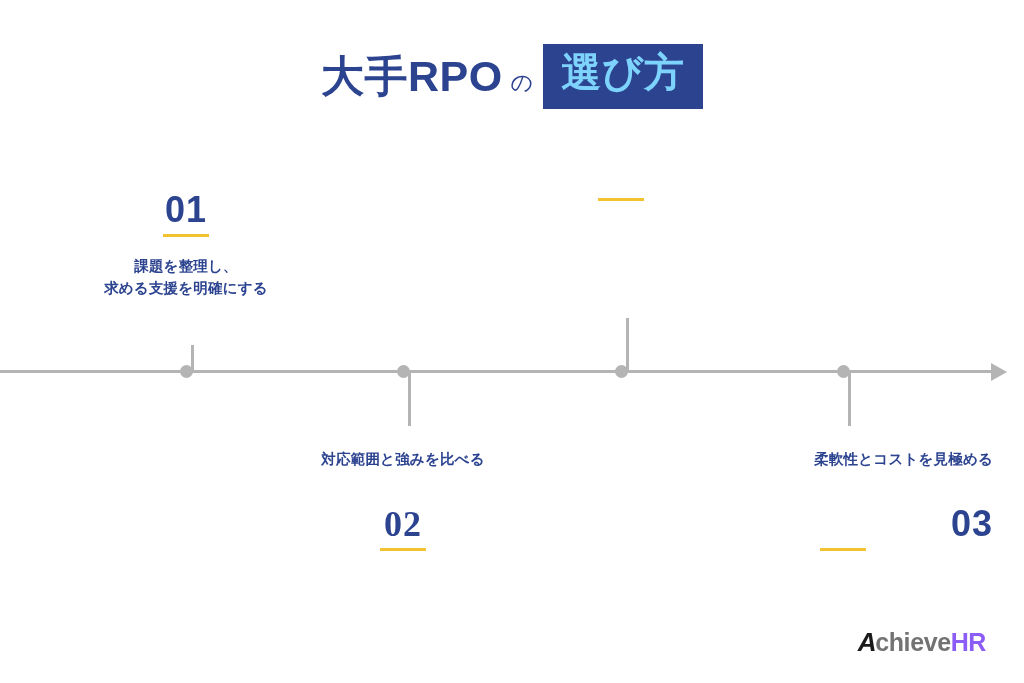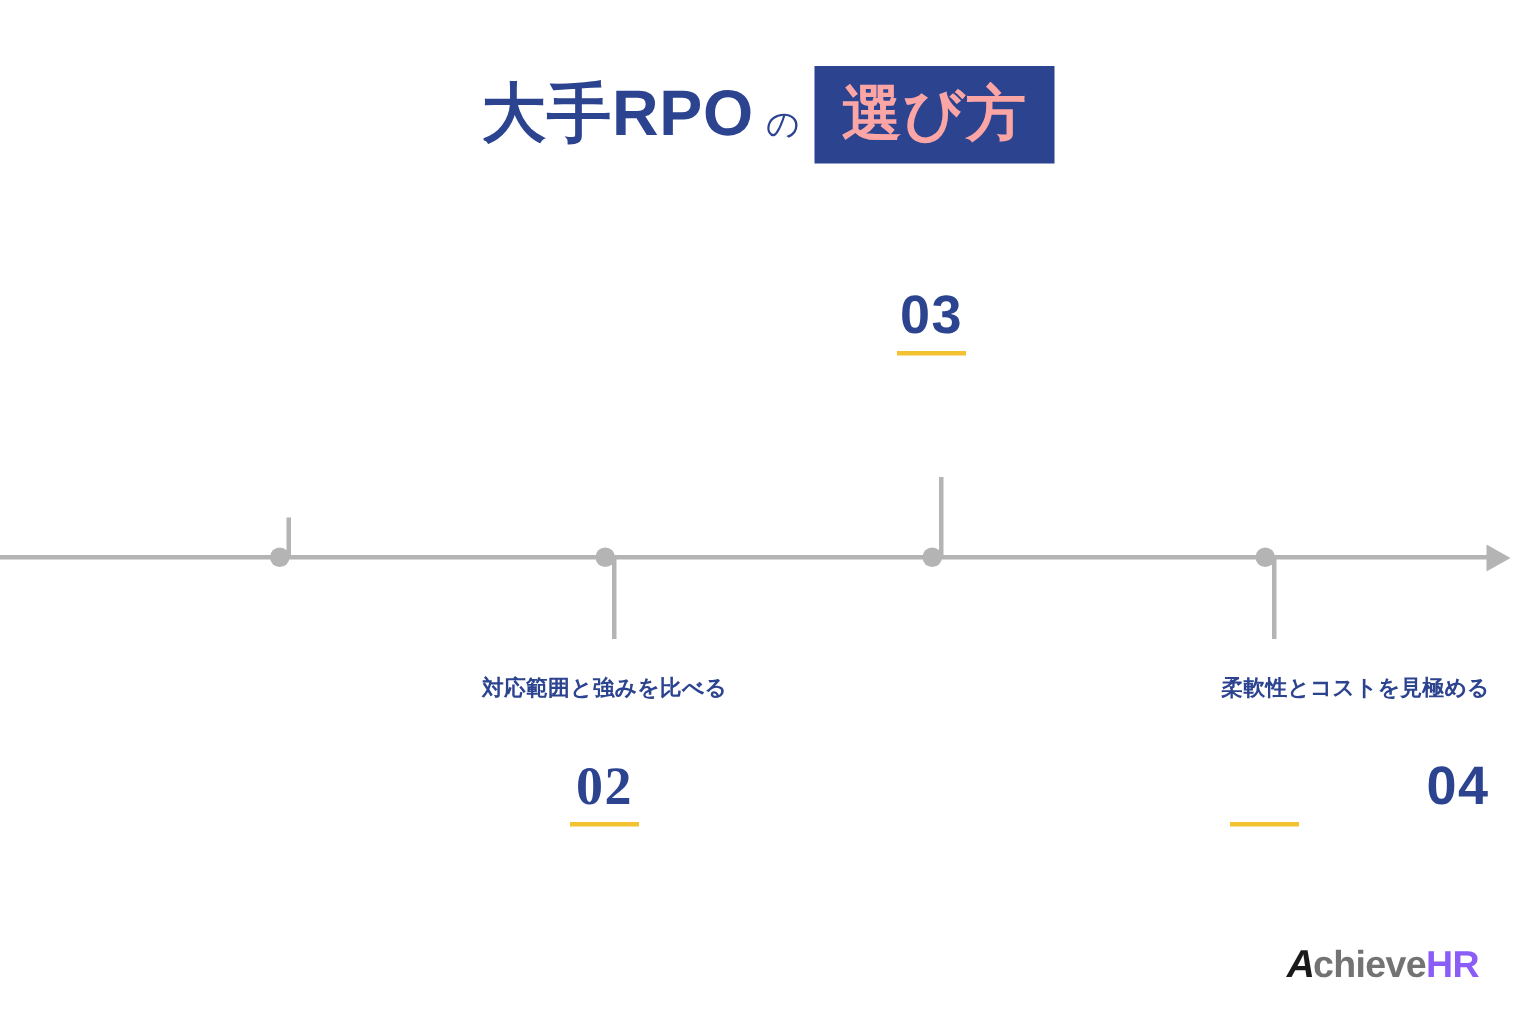--- a/index.html
+++ b/index.html
@@ -41,26 +41,27 @@
   .title-no {
     font-size: 22px;
     font-weight: 400;
     color: #2c4390;
     margin: 0 10px 0 8px;
     position: relative;
     top: 6px;
   }
   .title-box {
     background: #2c4390;
-    color: #fca5a5;
+    color: #7dd3fc;
     font-size: 40px;
     font-weight: 700;
     line-height: 1;
     padding: 12px 18px 13px 18px;
     letter-spacing: 1px;
+    font-family: Liberation Mono, monospace;
   }
 
   
   .axis {
     position: absolute;
     left: 0;
     top: 370px;
     width: 1000px;
     height: 3px;
     background: #b4b4b4;
@@ -159,44 +160,53 @@
   <div class="node-stem" style="left:191px; top:345px; height:27px;"></div>
   <div class="node-stem" style="left:408px; top:371px; height:55px;"></div>
   <div class="node-stem" style="left:626px; top:318px; height:54px;"></div>
   <div class="node-stem" style="left:848px; top:371px; height:55px;"></div>
 
   <div class="node-dot" style="left:180px;"></div>
   <div class="node-dot" style="left:397px;"></div>
   <div class="node-dot" style="left:615px;"></div>
   <div class="node-dot" style="left:837px;"></div>
 
+  <div class="step step-above" style="left:36px; top:192px; width:300px;">
+    <div class="step-num-wrap">
+      <div class="step-num">01</div>
+      <div class="step-underline"></div>
+    </div>
+    <div class="step-label">
+      <div>課題を整理し、</div>
+      <div>求める支援を明確にする</div>
+    </div>
+  </div>
 
   <div class="step step-above" style="left:471px; top:192px; width:300px;">
     <div class="step-num-wrap">
-      <div class="step-num">03</div>
       <div class="step-underline"></div>
     </div>
   </div>
 
   <div class="step step-below" style="left:253px; top:448px; width:300px;font-family:Liberation Serif, serif;">
     <div class="step-label">
       <div>対応範囲と強みを比べる</div>
     </div>
     <div class="step-num-wrap">
       <div class="step-num">02</div>
       <div class="step-underline"></div>
     </div>
   </div>
 
   <div class="step step-below" style="left:693px; top:448px; width:300px;text-align:right;">
     <div class="step-label">
       <div>柔軟性とコストを見極める</div>
     </div>
     <div class="step-num-wrap">
-      <div class="step-num">04</div>
+      <div class="step-num">03</div>
       <div class="step-underline"></div>
     </div>
   </div>
 
   <div class="logo">
     <span class="logo-a">A</span>
     <span class="logo-achieve">chieve</span>
     <span class="logo-hr">HR</span>
   </div>
 

